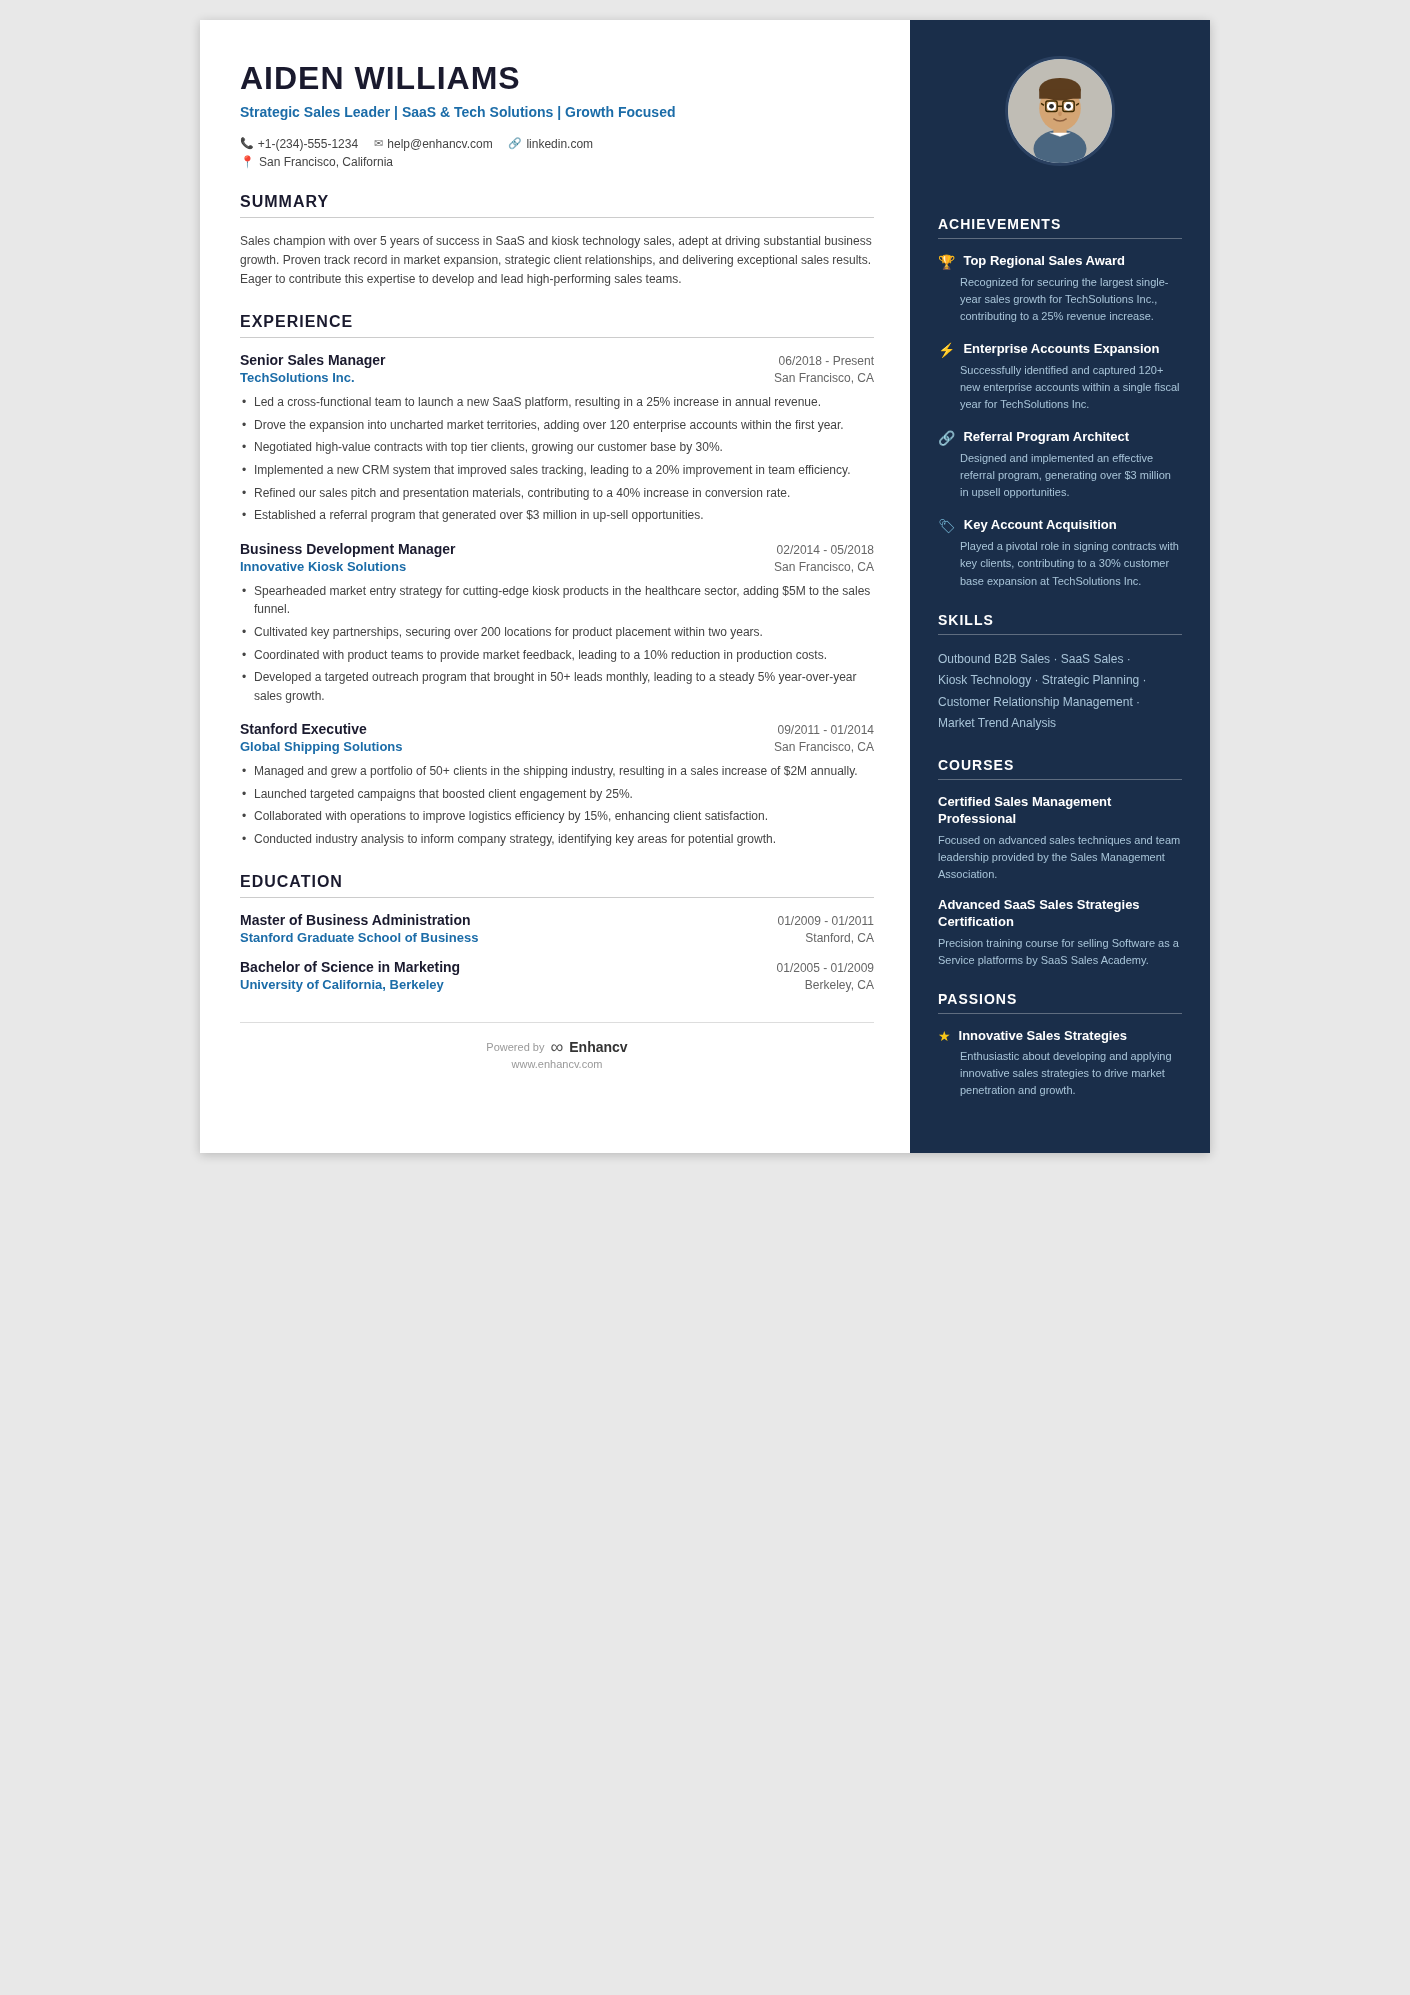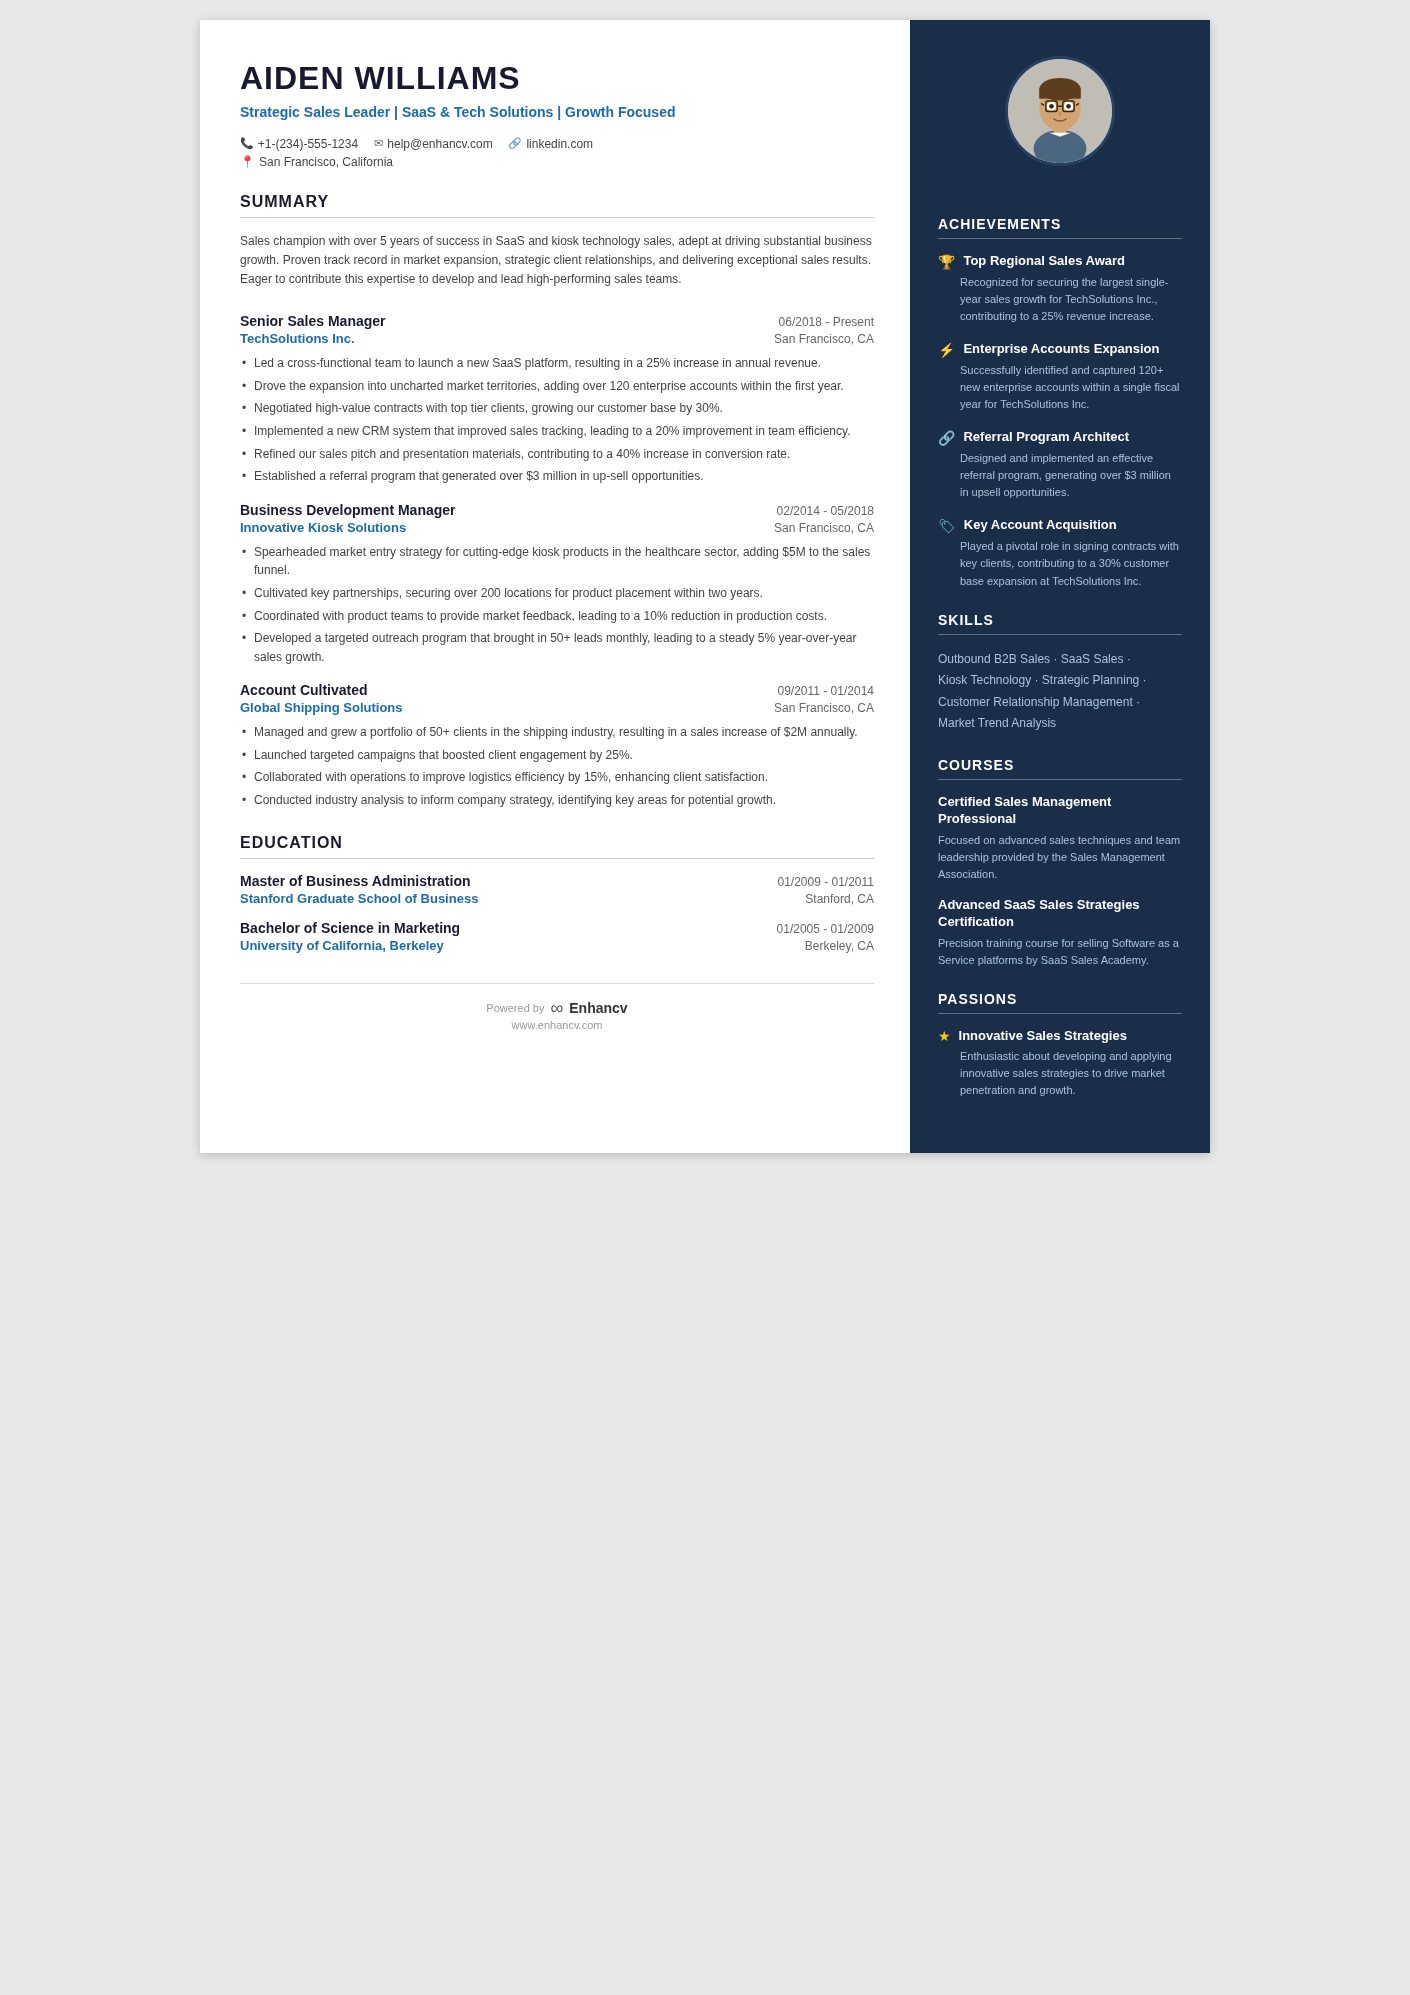--- a/index.html
+++ b/index.html
@@ -325,20 +325,21 @@
       <span>📍</span>
       <span>San Francisco, California</span>
     </div>
 
     <div class="section">
       <div class="section-title">SUMMARY</div>
       <div class="summary-text">Sales champion with over 5 years of success in SaaS and kiosk technology sales, adept at driving substantial business growth. Proven track record in market expansion, strategic client relationships, and delivering exceptional sales results. Eager to contribute this expertise to develop and lead high-performing sales teams.</div>
     </div>
 
     <div class="section">
+      <div class="section-title">EXPERIENCE</div>
 
       <div>
         <div class="job-header">
           <span class="job-title">Senior Sales Manager</span>
           <span class="job-date">06/2018 - Present</span>
         </div>
         <div class="job-company-row">
           <span class="job-company">TechSolutions Inc.</span>
           <span class="job-location">San Francisco, CA</span>
         </div>
@@ -364,21 +365,21 @@
         <ul class="job-bullets">
           <li>Spearheaded market entry strategy for cutting-edge kiosk products in the healthcare sector, adding $5M to the sales funnel.</li>
           <li>Cultivated key partnerships, securing over 200 locations for product placement within two years.</li>
           <li>Coordinated with product teams to provide market feedback, leading to a 10% reduction in production costs.</li>
           <li>Developed a targeted outreach program that brought in 50+ leads monthly, leading to a steady 5% year-over-year sales growth.</li>
         </ul>
       </div>
 
       <div>
         <div class="job-header">
-          <span class="job-title">Account Cultivated</span>
+          <span class="job-title">Stanford Executive</span>
           <span class="job-date">09/2011 - 01/2014</span>
         </div>
         <div class="job-company-row">
           <span class="job-company">Global Shipping Solutions</span>
           <span class="job-location">San Francisco, CA</span>
         </div>
         <ul class="job-bullets">
           <li>Managed and grew a portfolio of 50+ clients in the shipping industry, resulting in a sales increase of $2M annually.</li>
           <li>Launched targeted campaigns that boosted client engagement by 25%.</li>
           <li>Collaborated with operations to improve logistics efficiency by 15%, enhancing client satisfaction.</li>

